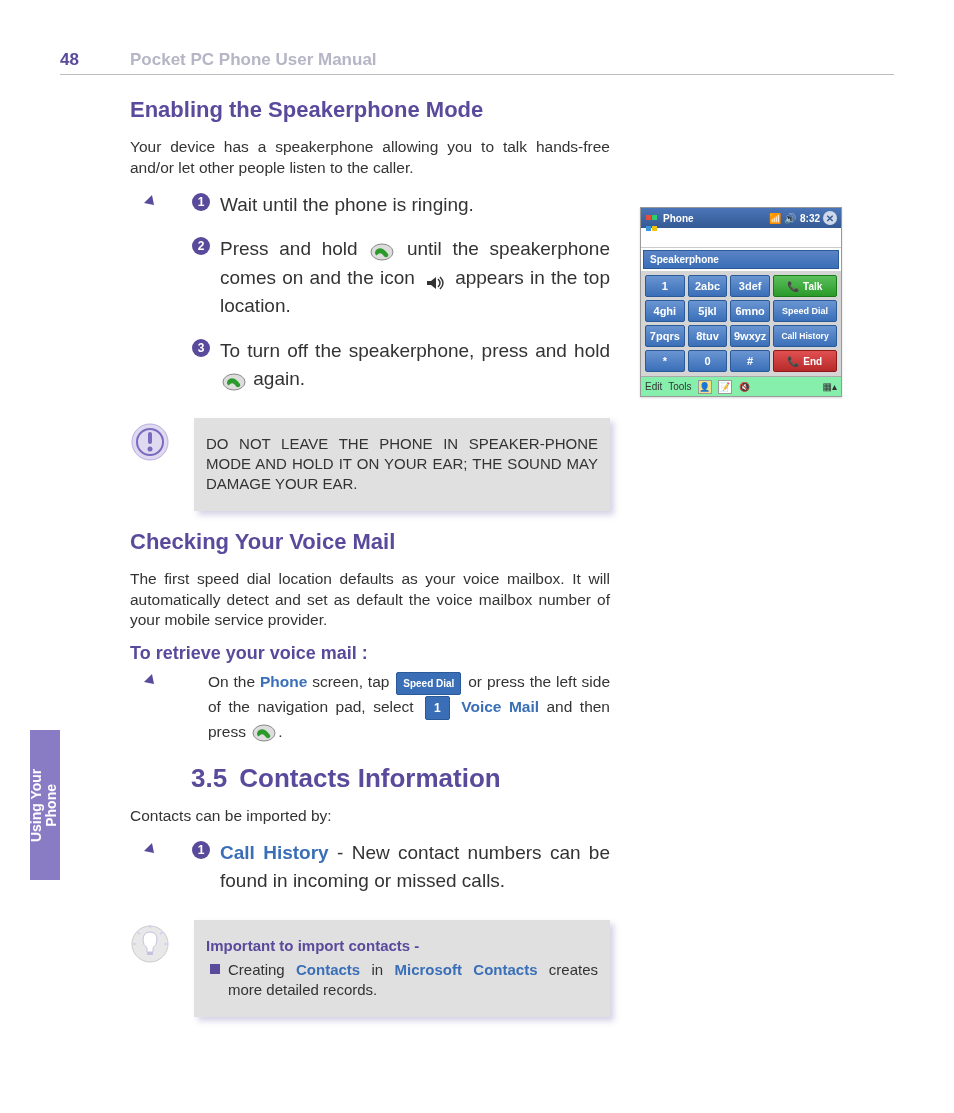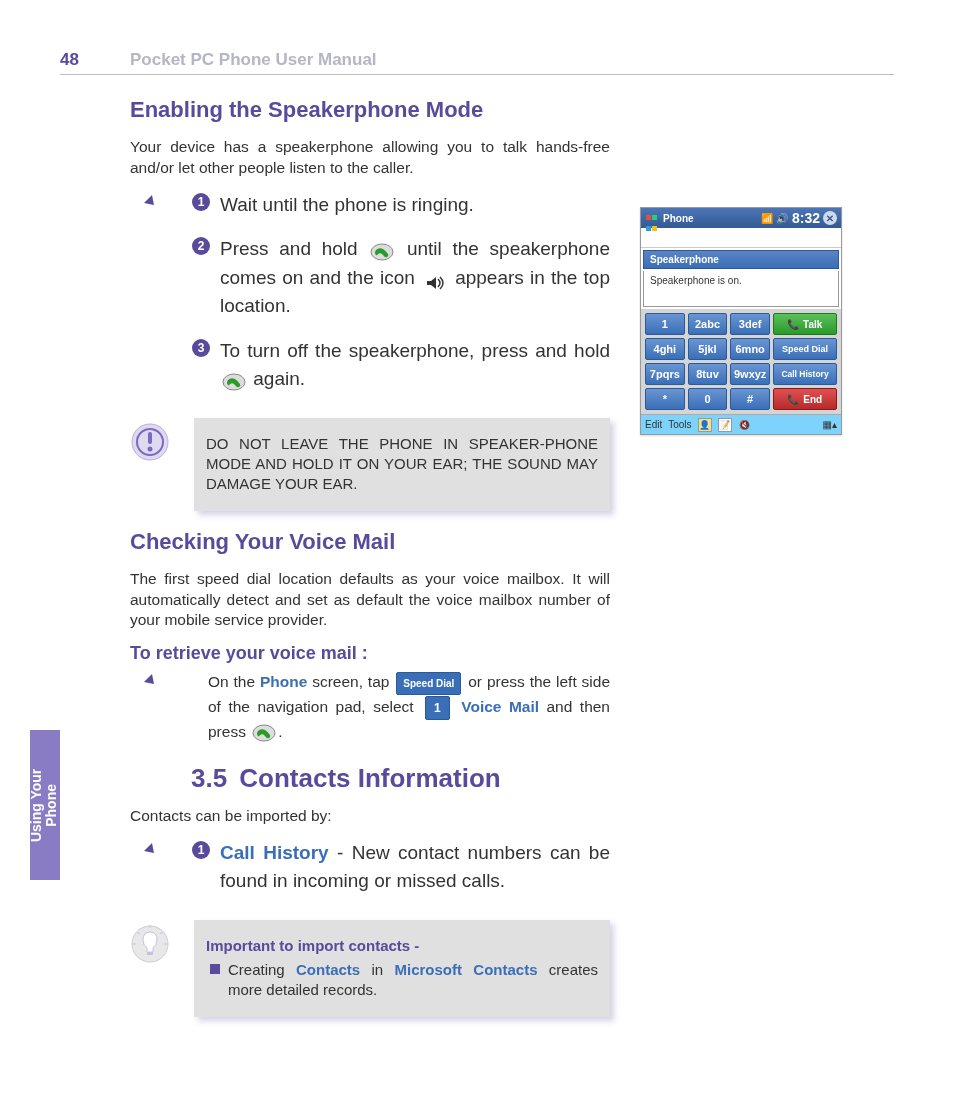--- a/index.html
+++ b/index.html
@@ -247,21 +247,21 @@
   }
   .pm-topbar .start-flag {
     width: 14px; height: 14px;
     display: inline-block;
   }
   .pm-topbar .start-flag span {
     display:inline-block; width:5px; height:5px; margin:0.5px;
   }
   .pm-topbar .title { flex:1; font-weight: bold; }
   .pm-topbar .icons { display:flex; gap:3px; align-items:center; }
-  .pm-topbar .time { font-size:14px; font-weight:bold; }
+  .pm-topbar .time { font-size:10px; font-weight:bold; }
   .pm-topbar .close {
     width:14px; height:14px; border-radius:50%;
     background:#cfd9ea; color:#345a94;
     display:flex; align-items:center; justify-content:center;
     font-size:10px; font-weight:bold;
   }
   .pm-display {
     height: 20px;
     background: #fff;
     border-bottom: 1px solid #ccc;
@@ -304,21 +304,21 @@
     justify-content: center;
     font-weight: bold;
     font-size: 11px;
   }
   .pm-action-talk { background: linear-gradient(#5cbf5c, #2a9a2a); border-color:#1a7a1a; font-size:10px; gap:3px;}
   .pm-action-sd { font-size:9px; }
   .pm-action-ch { font-size:8.5px; }
   .pm-action-end { background: linear-gradient(#e05050, #b82a2a); border-color:#8a1a1a; font-size:10px; gap:3px;}
   .pm-bottombar {
     height: 20px;
-    background: #7dd3fc;
+    background: #86efac;
     border-top: 1px solid #aaa;
     display: flex;
     align-items: center;
     padding: 0 4px;
     gap: 6px;
     font-size: 10px;
     color: #333;
   }
   .pm-bottombar .micon {
     width: 14px; height: 14px; border:1px solid #999;
@@ -475,21 +475,20 @@
           <span class="title">Phone</span>
           <span class="icons">
             <span class="phone-mini-icon">📶</span>
             <span class="phone-mini-icon">🔊</span>
             <span class="time">8:32</span>
             <span class="close">✕</span>
           </span>
         </div>
         <div class="pm-display"></div>
         <div class="pm-popup-header">Speakerphone</div>
-        <div class="pm-popup-body">Speakerphone is on.</div>
         <div class="pm-keypad">
           <div class="pm-key">
               <span>1</span>
             </div>
           <div class="pm-key">
               <span>2abc</span>
             </div>
           <div class="pm-key">
               <span>3def</span>
             </div>

